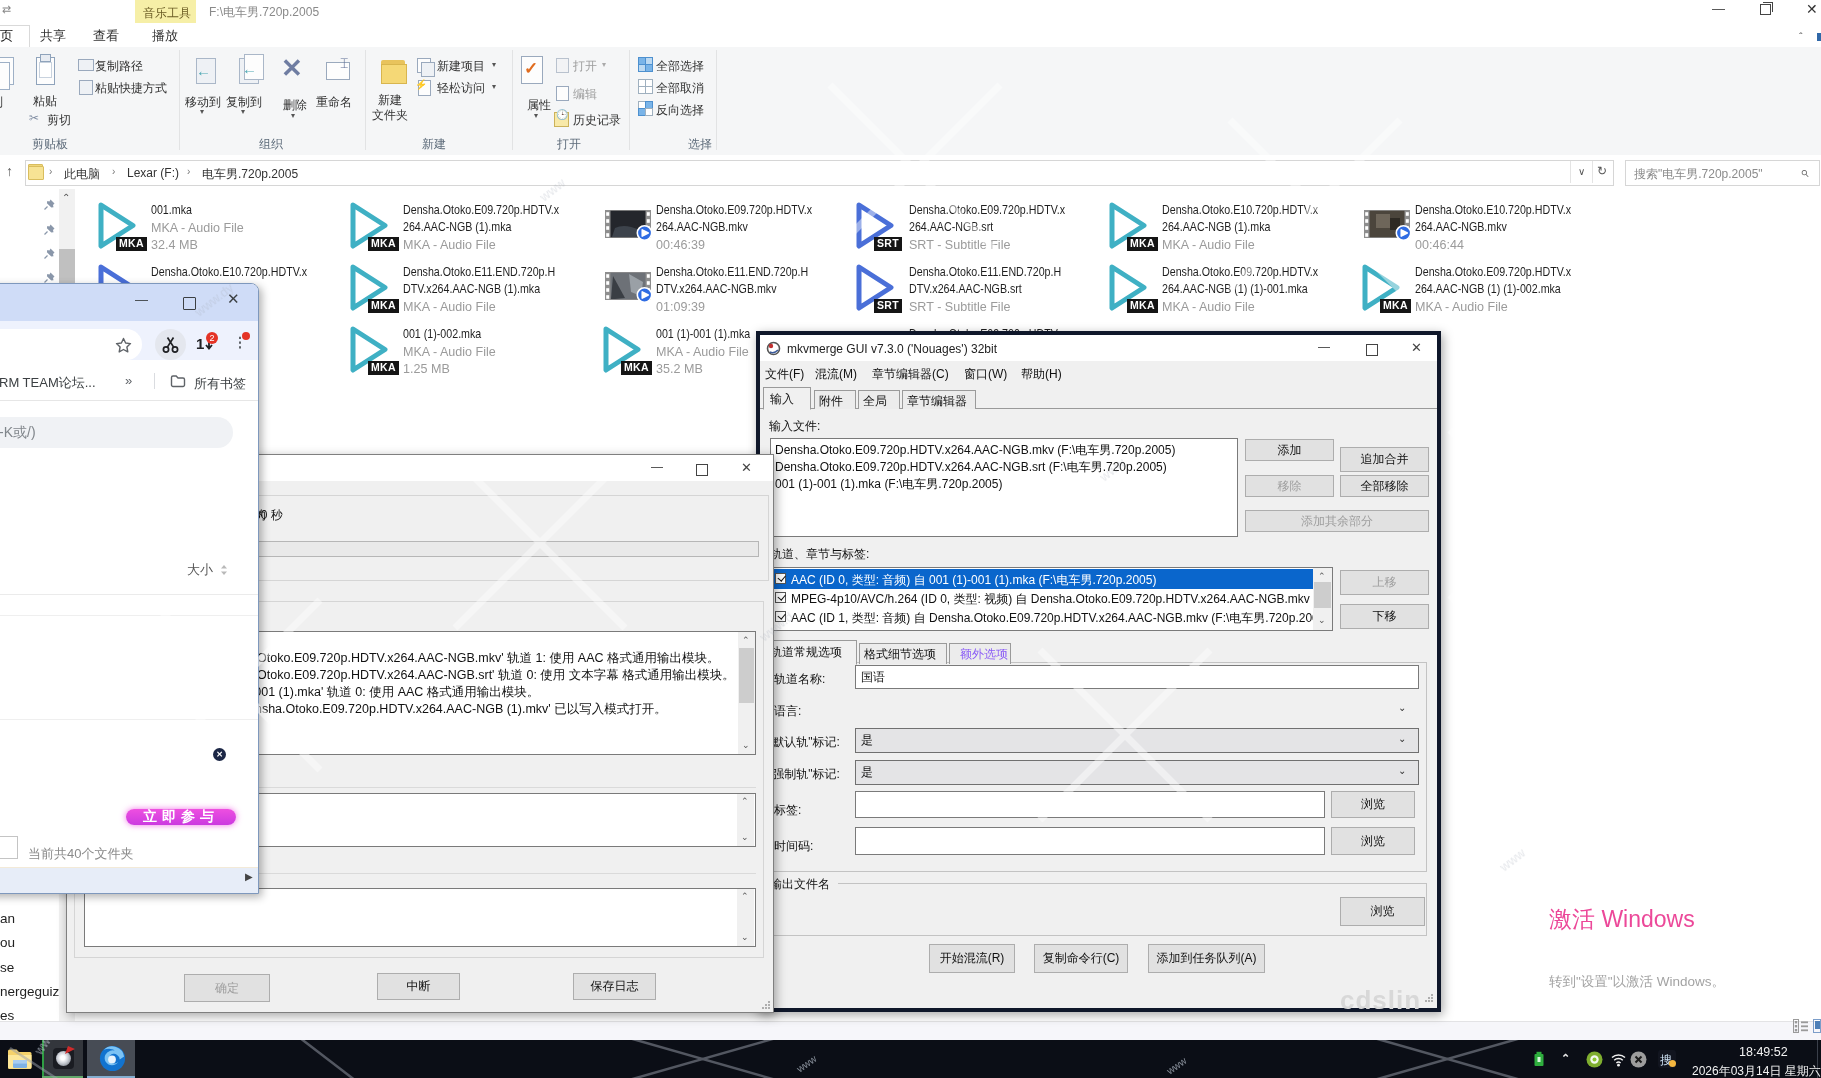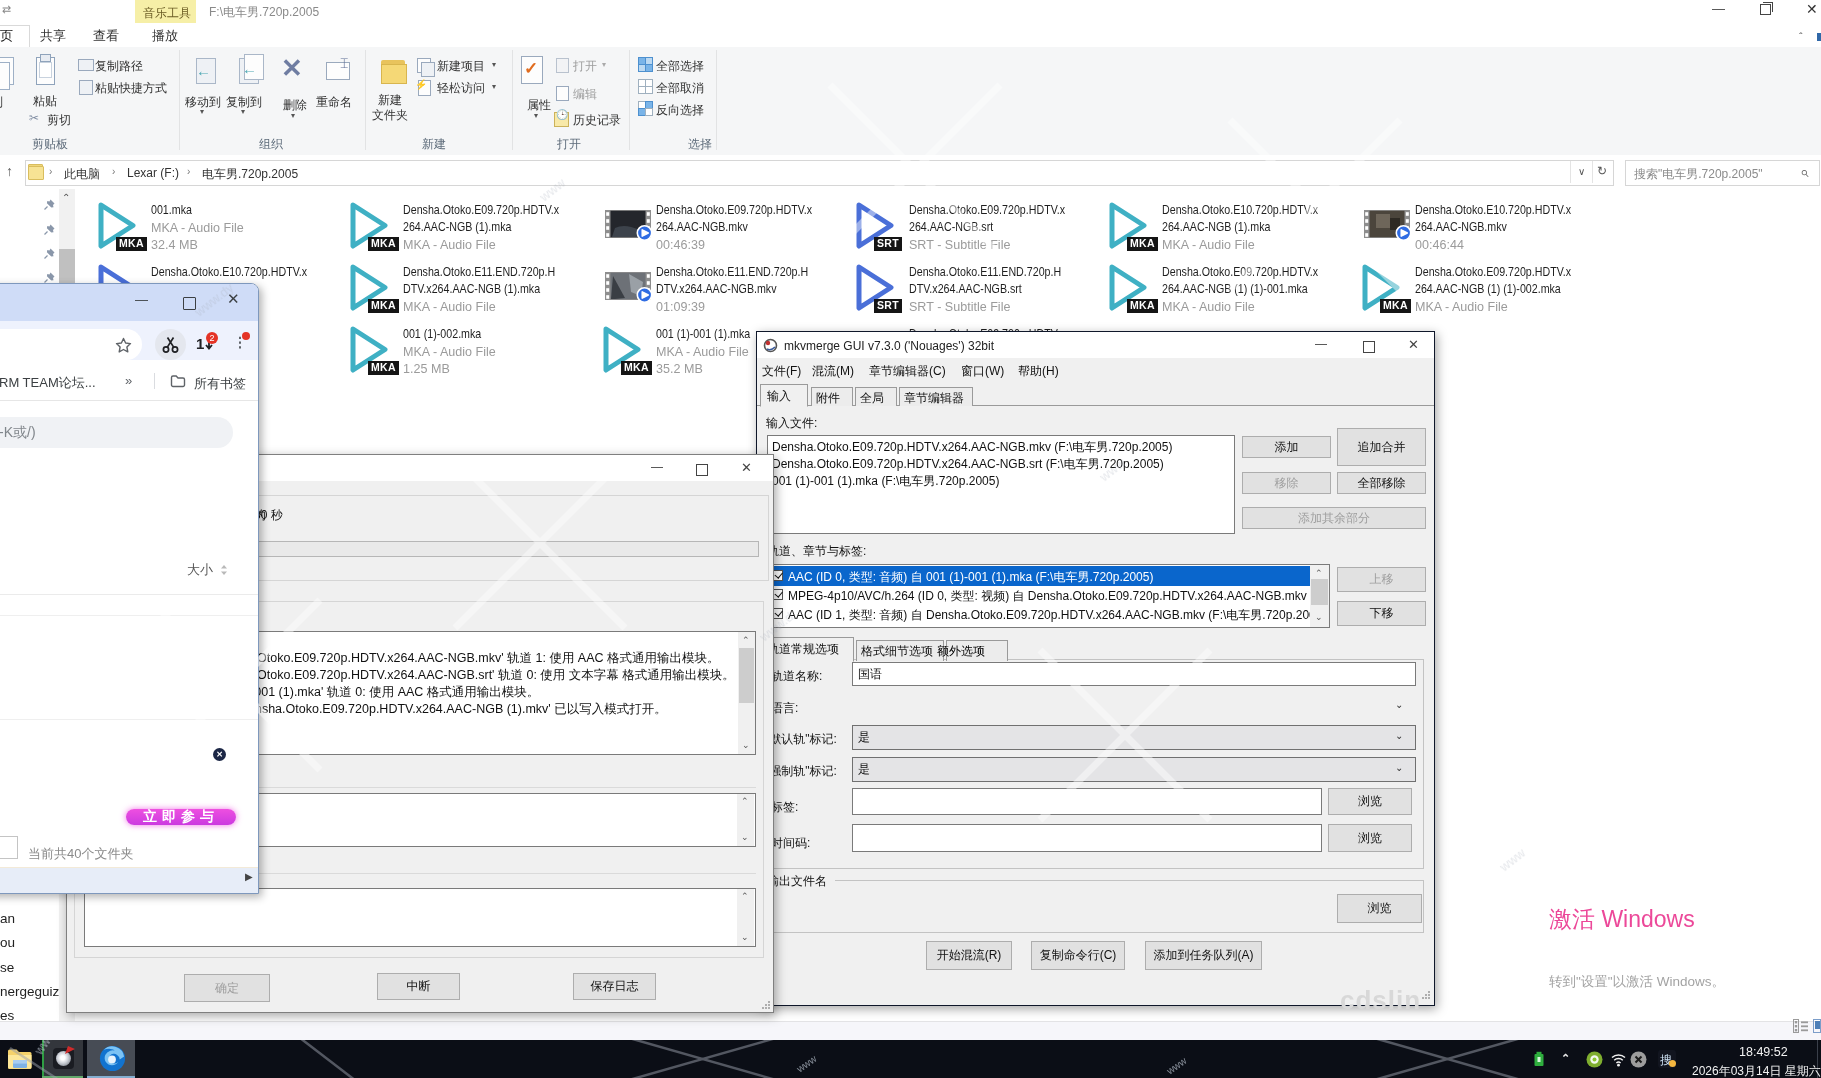--- a/index.html
+++ b/index.html
@@ -348,21 +348,21 @@
         <rect x="0.5" y="0.5" width="7" height="13" fill="none" stroke="#7b9dc9"></rect>
         <rect x="2" y="2" width="5" height="8" fill="#4d7fb8"></rect>
       </svg>
   </div>
 </div>
 
 <div class="txt" style="z-index:5;left:1549px;top:904px;font-size:23px;color:#ec4899;">激活 Windows</div>
 <div class="txt" style="z-index:5;left:1549px;top:973px;font-size:13.5px;color:#a3a3a3;">转到"设置"以激活 Windows。</div>
 <div class="txt" style="z-index:45;left:1340px;top:985px;font-size:26px;color:#d8d8d8;letter-spacing:1px;font-weight:bold;">cdslin</div>
 
-<div id="mkv" class="abs" style="z-index:10;left:756px;top:331px;width:677px;height:673px;background:#f0f0f0;border:1px solid #0f172a;box-shadow:2px 3px 10px rgba(0,0,0,.35);">
+<div id="mkv" class="abs" style="z-index:10;left:756px;top:331px;width:677px;height:673px;background:#f0f0f0;border:4px solid #0f172a;box-shadow:2px 3px 10px rgba(0,0,0,.35);">
 
   <div class="abs" style="left:0;top:0;width:677px;height:26px;background:#fff;"></div>
   <svg class="abs" style="left:6px;top:6px;" width="15" height="15" viewBox="0 0 15 15">
       <circle cx="7.5" cy="7.5" r="6" fill="none" stroke="#555" stroke-width="1.6"></circle>
       <circle cx="5" cy="5" r="2.2" fill="#c03030"></circle>
       <path d="M4 11 Q8 13 12 9" stroke="#3a5a9a" stroke-width="1.5" fill="none"></path>
     </svg>
   <div class="txt" style="left:27px;top:7px;font-size:12px;color:#222;">mkvmerge GUI v7.3.0 ('Nouages') 32bit</div>
   <div class="txt" style="left:558px;top:5px;font-size:12px;color:#444;">—</div>
   <div class="abs" style="left:606px;top:9px;width:10px;height:10px;border:1px solid #444;"></div>
@@ -383,21 +383,21 @@
   <div class="txt" style="left:103px;top:58px;font-size:12px;color:#111;">全局</div>
   <div class="abs" style="left:142px;top:55px;width:72px;height:18px;background:#ececec;border:1px solid #9a9a9a;border-bottom:none;"></div>
   <div class="txt" style="left:147px;top:58px;font-size:12px;color:#111;">章节编辑器</div>
 
   <div class="txt" style="left:9px;top:83px;font-size:12px;color:#111;">输入文件:</div>
   <div class="abs" style="left:10px;top:103px;width:466px;height:97px;background:#fff;border:1px solid #7a7a7a;"></div>
   <div class="txt" style="left:15px;top:107px;font-size:12px;color:#111;">Densha.Otoko.E09.720p.HDTV.x264.AAC-NGB.mkv (F:\电车男.720p.2005)</div>
   <div class="txt" style="left:15px;top:124px;font-size:12px;color:#111;">Densha.Otoko.E09.720p.HDTV.x264.AAC-NGB.srt (F:\电车男.720p.2005)</div>
   <div class="txt" style="left:15px;top:141px;font-size:12px;color:#111;">001 (1)-001 (1).mka (F:\电车男.720p.2005)</div>
   <div class="btn" style="left:485px;top:104px;width:89px;height:22px;">添加</div>
-  <div class="btn" style="left:580px;top:96px;width:89px;height:38px;">追加合并</div>
+  <div class="btn" style="left:580px;top:112px;width:89px;height:25px;">追加合并</div>
   <div class="btn dis" style="left:485px;top:140px;width:89px;height:22px;">移除</div>
   <div class="btn" style="left:580px;top:140px;width:89px;height:22px;">全部移除</div>
   <div class="btn dis" style="left:485px;top:175px;width:184px;height:22px;">添加其余部分</div>
 
   <div class="txt" style="left:10px;top:211px;font-size:12px;color:#111;">轨道、章节与标签:</div>
   <div class="abs" style="left:10px;top:232px;width:561px;height:62px;background:#fff;border:1px solid #7a7a7a;overflow:hidden;">
     <div class="abs" style="left:0;top:1px;width:542px;height:20px;background:#0a66cc;"></div>
     <div class="chk" style="left:4px;top:5px;"></div>
     <div class="txt" style="left:20px;top:4px;font-size:12px;color:#fff;">AAC (ID 0, 类型: 音频) 自 001 (1)-001 (1).mka (F:\电车男.720p.2005)</div>
     <div class="chk" style="left:4px;top:24px;"></div>
@@ -411,21 +411,21 @@
   </div>
   <div class="btn dis" style="left:580px;top:235px;width:89px;height:25px;">上移</div>
   <div class="btn" style="left:580px;top:269px;width:89px;height:25px;">下移</div>
 
   <div class="abs" style="left:4px;top:327px;width:661px;height:208px;background:#f0f0f0;border:1px solid #c3c3c3;"></div>
   <div class="abs" style="left:4px;top:305px;width:91px;height:23px;background:#f0f0f0;border:1px solid #9a9a9a;border-bottom:1px solid #f0f0f0;"></div>
   <div class="txt" style="left:10px;top:309px;font-size:12px;color:#111;">轨道常规选项</div>
   <div class="abs" style="left:99px;top:308px;width:86px;height:20px;background:#ececec;border:1px solid #9a9a9a;border-bottom:none;"></div>
   <div class="txt" style="left:104px;top:311px;font-size:12px;color:#111;">格式细节选项</div>
   <div class="abs" style="left:189px;top:308px;width:60px;height:20px;background:#ececec;border:1px solid #9a9a9a;border-bottom:none;"></div>
-  <div class="txt" style="left:180px;top:311px;font-size:12px;color:#000000;">额外选项</div>
+  <div class="txt" style="left:200px;top:311px;font-size:12px;color:#8b5cf6;">额外选项</div>
 
   <div class="txt" style="left:14px;top:336px;font-size:12px;color:#111;">轨道名称:</div>
   <div class="inp" style="left:95px;top:330px;width:564px;height:24px;">国语</div>
   <div class="txt" style="left:14px;top:368px;font-size:12px;color:#111;">语言:</div>
   <div class="txt" style="left:638px;top:367px;font-size:10px;color:#333;">⌄</div>
   <div class="txt" style="left:8px;top:399px;font-size:12px;color:#111;">"默认轨"标记:</div>
   <div class="cmb" style="left:95px;top:393px;width:564px;height:25px;">是</div>
   <div class="txt" style="left:638px;top:398px;font-size:10px;color:#333;">⌄</div>
   <div class="txt" style="left:8px;top:431px;font-size:12px;color:#111;">"强制轨"标记:</div>
   <div class="cmb" style="left:95px;top:425px;width:564px;height:25px;">是</div>

